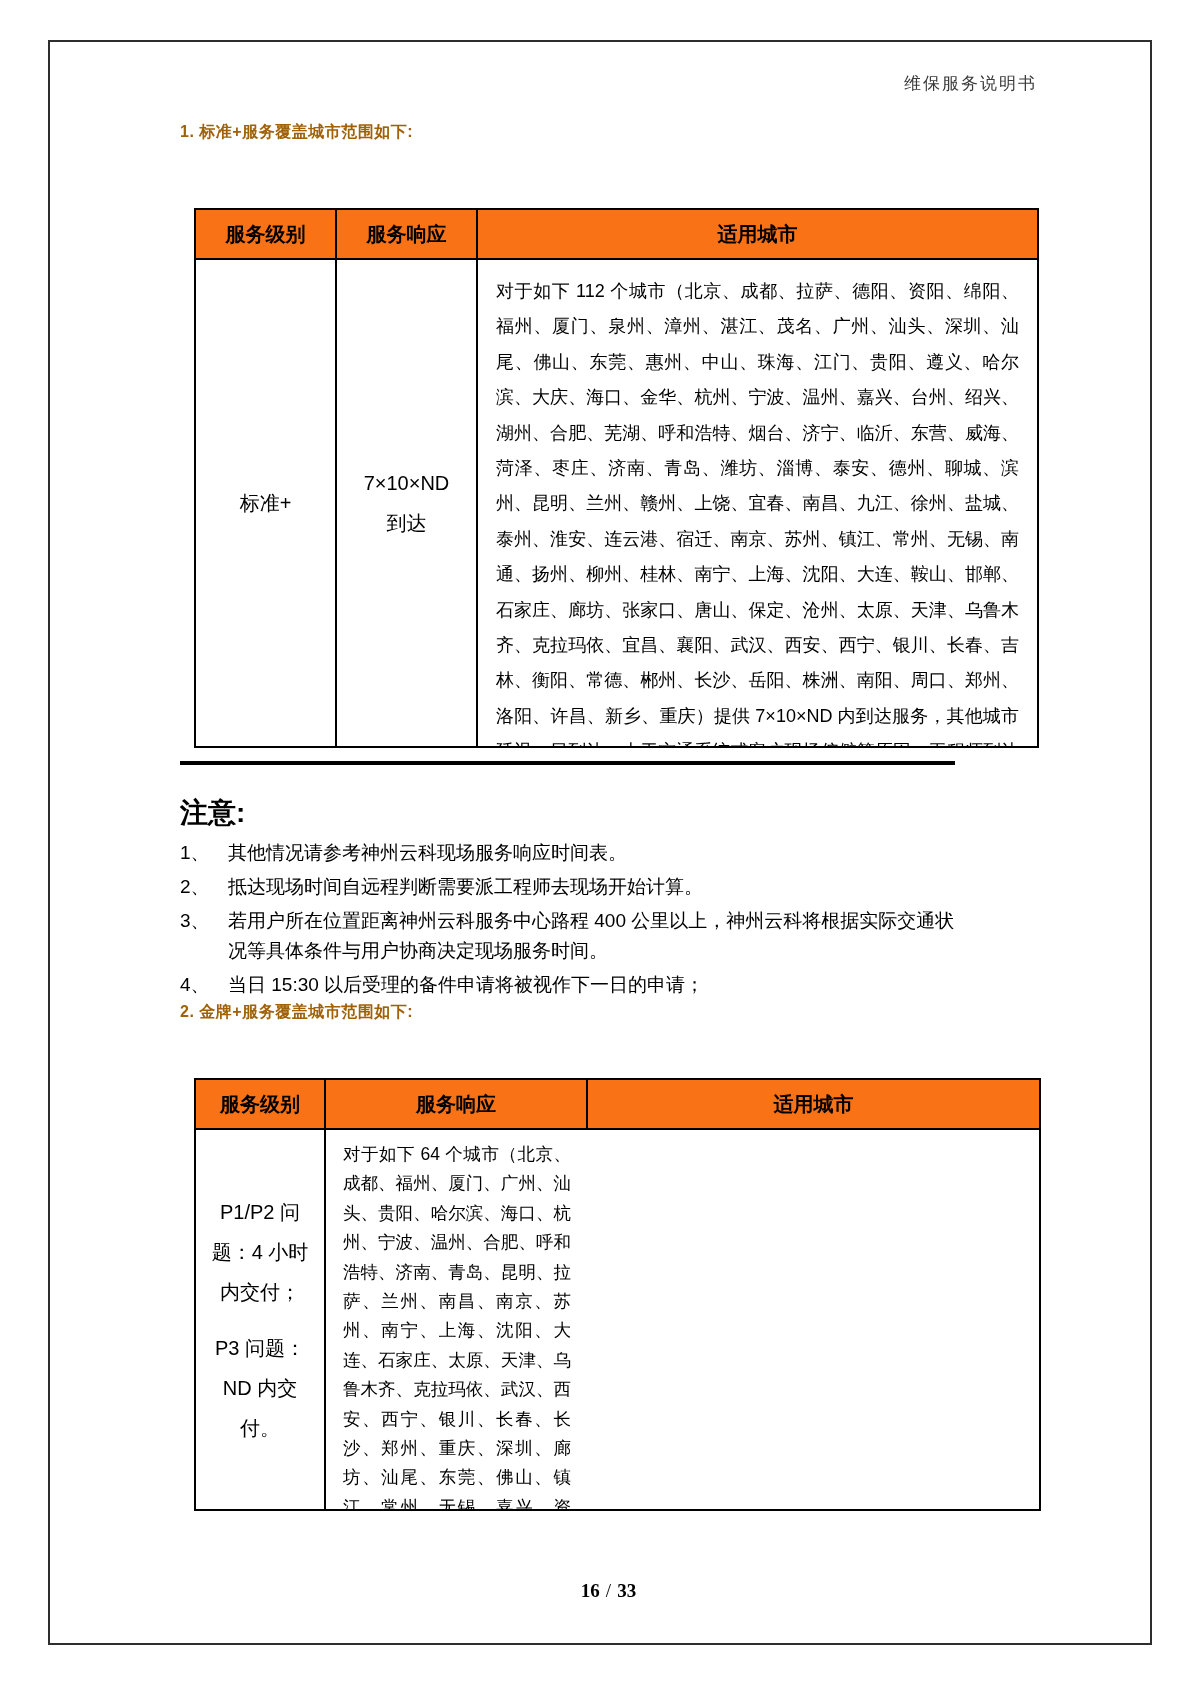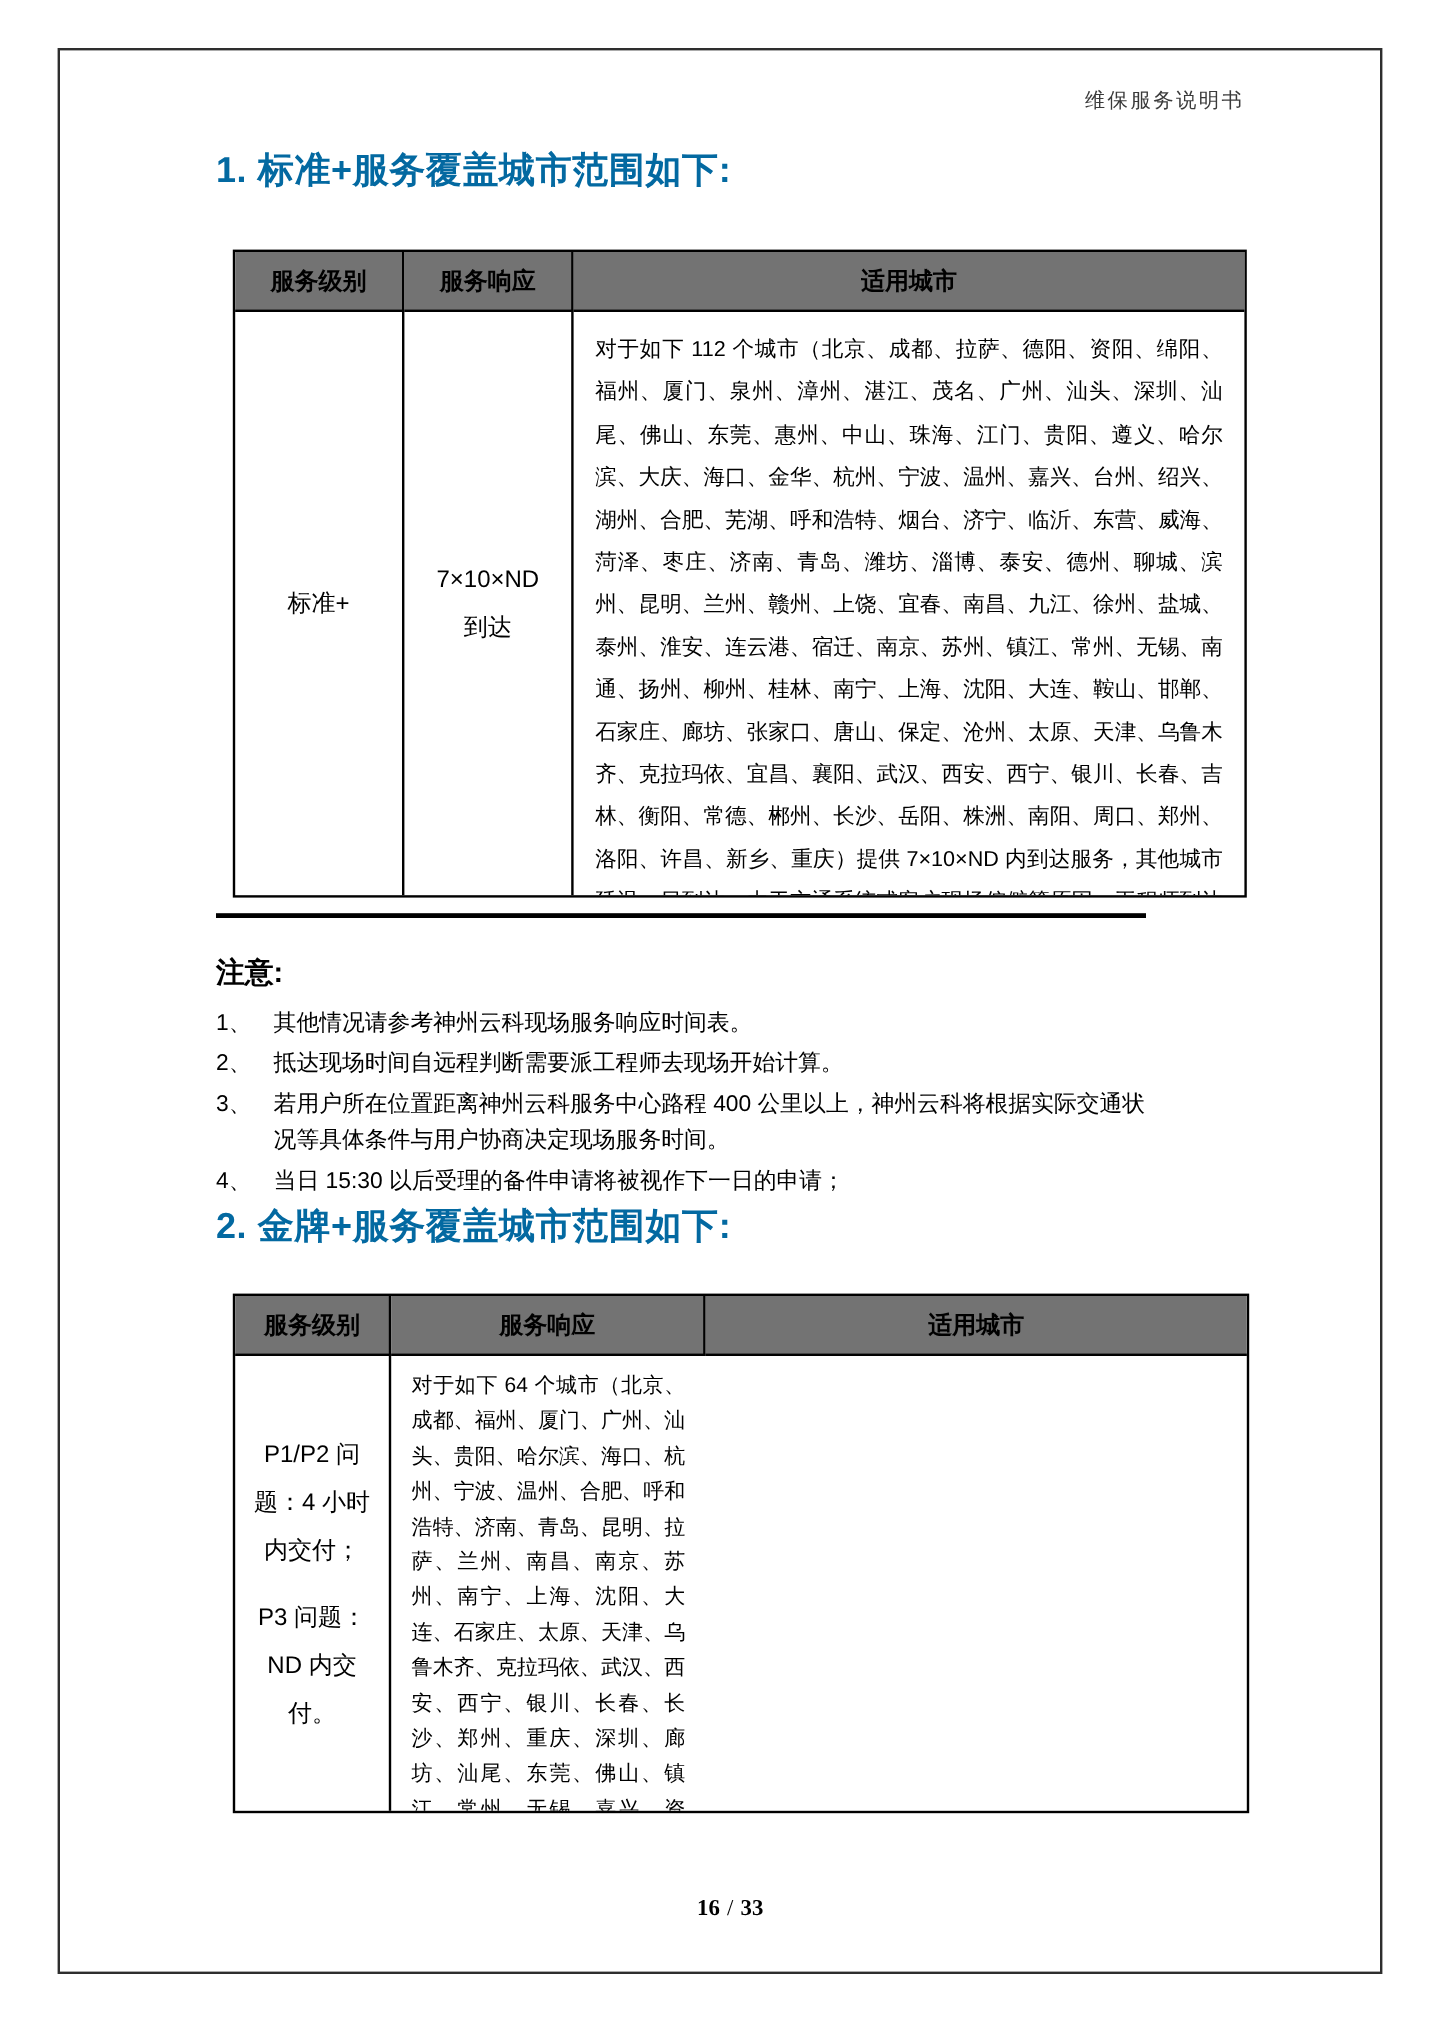--- a/index.html
+++ b/index.html
@@ -14,50 +14,50 @@
   }
   .content{position:absolute;left:130px;top:0;width:857px;height:100%;}
 
   .doc-header{
     position:absolute;top:30px;left:0;width:100%;
     text-align:right;font-family:"Liberation Serif","DejaVu Serif",serif;
     font-size:17px;color:#3a3a3a;letter-spacing:2px;
   }
   .sec-heading{
     position:absolute;left:0;margin:0;
-    font-size:30px;font-weight:bold;color:#0369a1;letter-spacing:0.5px;
+    font-size:16px;font-weight:bold;color:#a16207;letter-spacing:0.5px;
   }
   .h1{top:80px;}
   .h2{top:960px;}
 
   
   .tbl{
     position:absolute;left:14px;display:grid;border:2px solid #000;background:#fff;
   }
   .tbl1{top:166px;grid-template-columns:141px 141px 559px;grid-template-rows:50px 486px;}
   .tbl2{top:1036px;grid-template-columns:130px 262px 451px;grid-template-rows:50px 379px;}
   .th{
-    background:#737373;display:flex;align-items:center;justify-content:center;
+    background:#f97316;display:flex;align-items:center;justify-content:center;
     font-weight:bold;font-size:20px;border-right:2px solid #000;border-bottom:2px solid #000;
   }
   .th.last,.td.last{border-right:none;}
   .td{border-right:2px solid #000;overflow:hidden;}
   .td.center{display:flex;flex-direction:column;align-items:center;justify-content:center;font-size:20px;line-height:40px;text-align:center;}
   .cities{
     text-align:justify;
   }
   .tbl1 .cities{padding:14px 18px;font-size:18px;line-height:35.4px;}
   .tbl2 .cities{padding:10px 17px;font-size:17.5px;line-height:29.4px;}
   .resp2{font-size:18px;line-height:44px;gap:16px;padding:0 14px;}
   .resp2 p{margin:0;line-height:40px;}
   sup{font-size:12px;}
 
   .divider{position:absolute;left:0;top:719px;width:775px;height:4px;background:#000;}
 
-  .notes-title{position:absolute;left:0;top:752px;font-size:24px;font-weight:bold;}
+  .notes-title{position:absolute;left:0;top:752px;font-size:28px;font-weight:bold;}
   .notes{position:absolute;left:0;top:796px;width:782px;font-size:19px;}
   .note-item{display:flex;margin-bottom:4px;line-height:30px;}
   .note-num{width:48px;flex:0 0 48px;}
   .note-text{flex:1;}
 
   .footer{
     position:absolute;left:0;top:1538px;width:100%;text-align:center;
     font-family:"Liberation Serif","DejaVu Serif",serif;font-size:19px;
   }
   .footer .num{font-weight:bold;}

